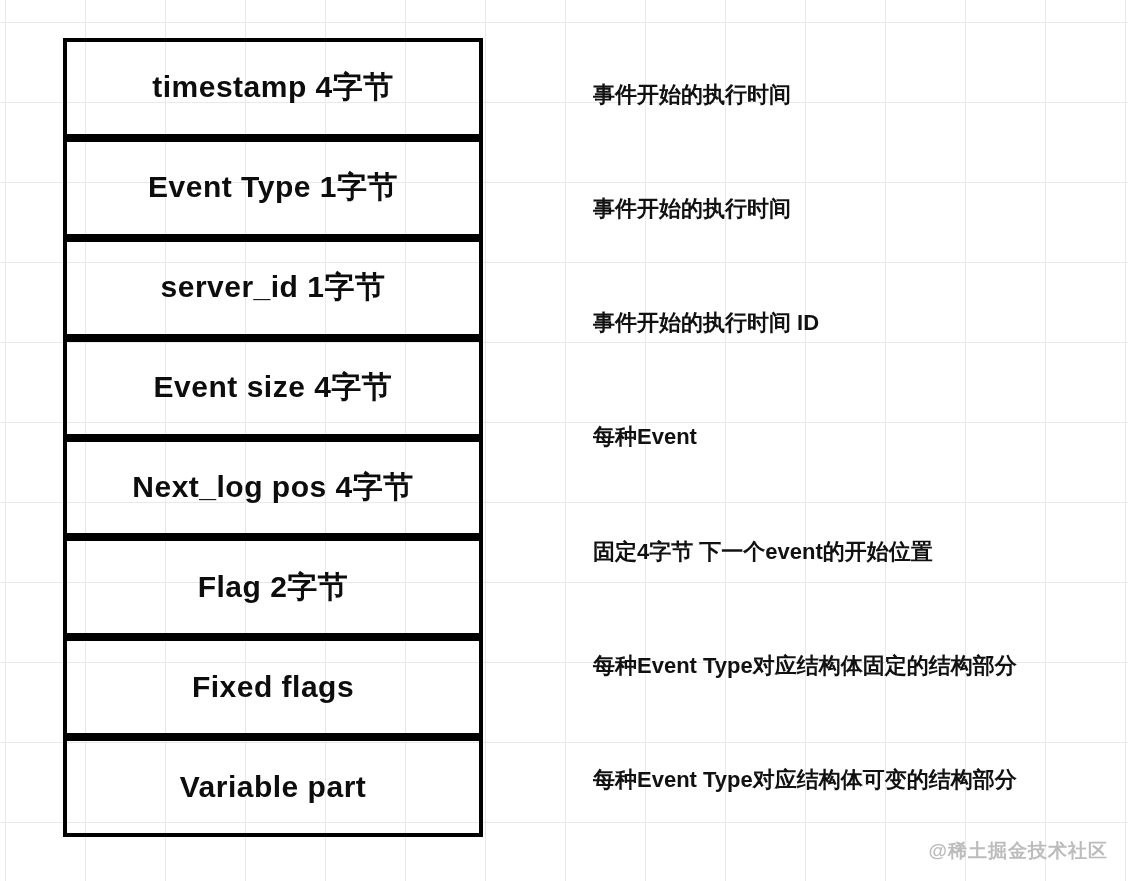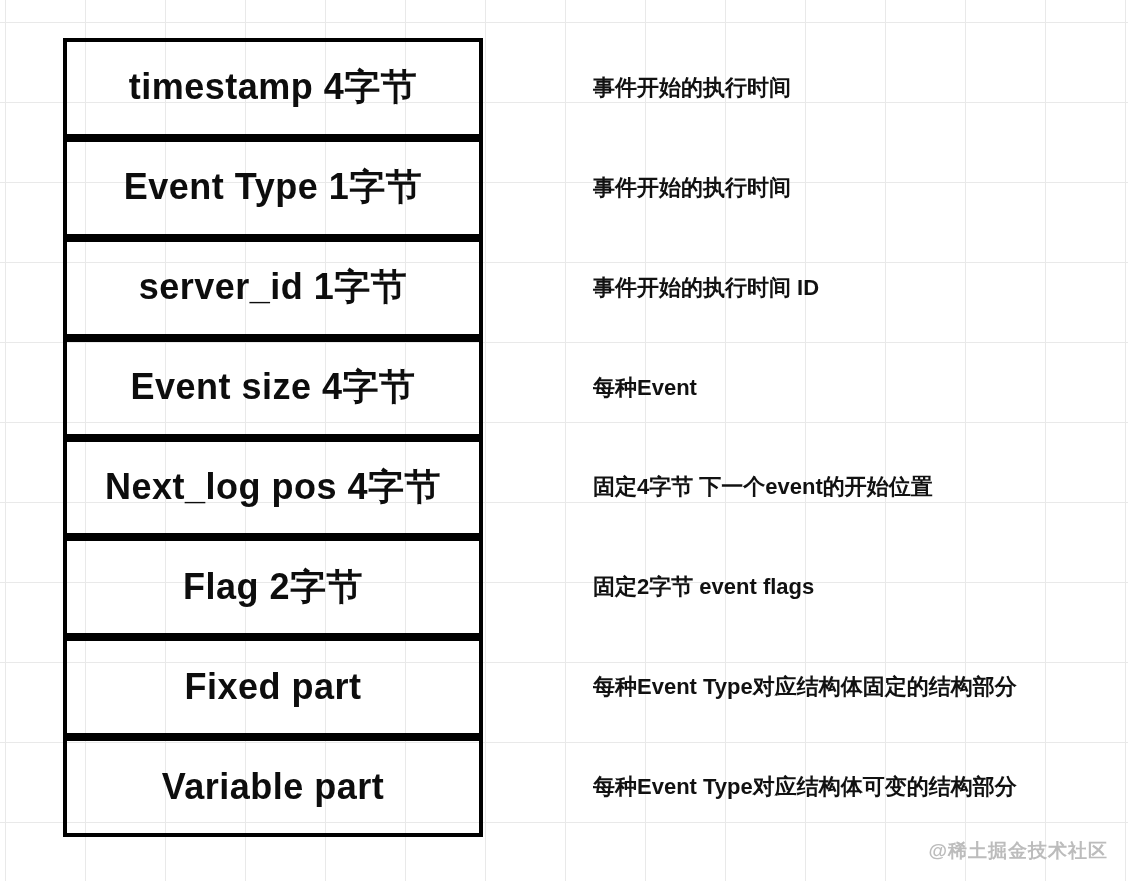--- a/index.html
+++ b/index.html
@@ -35,21 +35,21 @@
     flex: 1 1 0;
     display: flex;
     align-items: center;
     justify-content: center;
     border-top: 8px solid #000000;
   }
   .struct-row:first-child {
     border-top: none;
   }
   .struct-row .label {
-    font-size: 36px;
+    font-size: 30px;
     font-weight: 700;
     color: #0d0d0d;
     letter-spacing: 0.5px;
     white-space: nowrap;
   }
 
   .desc-col {
     position: absolute;
     left: 565px;
     top: 38px;
@@ -98,21 +98,21 @@
   <div class="struct-row">
     <span class="label">Event size 4字节</span>
   </div>
   <div class="struct-row">
     <span class="label">Next_log pos 4字节</span>
   </div>
   <div class="struct-row">
     <span class="label">Flag 2字节</span>
   </div>
   <div class="struct-row">
-    <span class="label">Fixed part</span>
+    <span class="label">Fixed flags</span>
   </div>
   <div class="struct-row">
     <span class="label">Variable part</span>
   </div>
 </div>
 
 <div class="desc-col">
   <div class="desc-row">
     <span class="desc">事件开始的执行时间</span>
   </div>
@@ -122,23 +122,20 @@
   <div class="desc-row">
     <span class="desc">事件开始的执行时间 ID</span>
   </div>
   <div class="desc-row">
     <span class="desc">每种Event</span>
   </div>
   <div class="desc-row">
     <span class="desc">固定4字节 下一个event的开始位置</span>
   </div>
   <div class="desc-row">
-    <span class="desc">固定2字节 event flags</span>
-  </div>
-  <div class="desc-row">
     <span class="desc">每种Event Type对应结构体固定的结构部分</span>
   </div>
   <div class="desc-row">
     <span class="desc">每种Event Type对应结构体可变的结构部分</span>
   </div>
 </div>
 
 <div class="watermark">@稀土掘金技术社区</div>
 
 </body></html>

